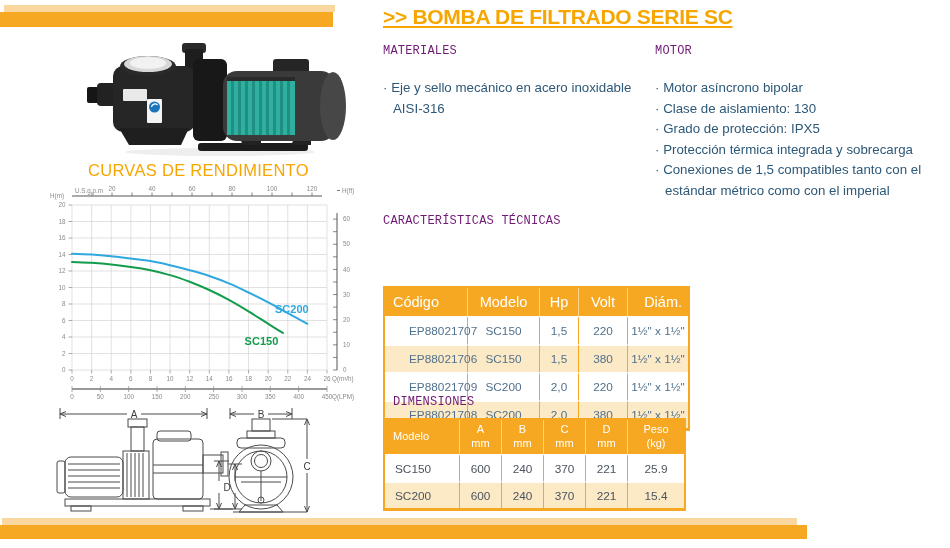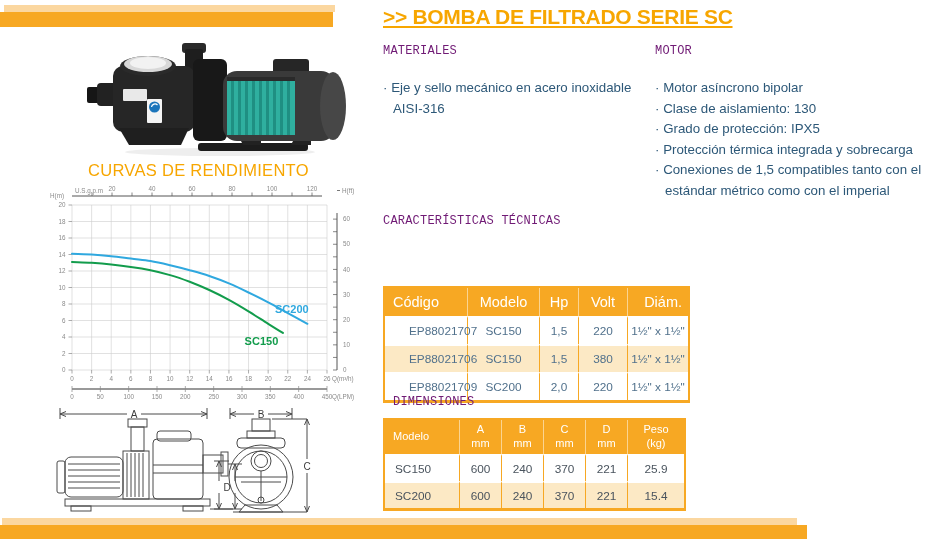--- a/index.html
+++ b/index.html
@@ -403,20 +403,27 @@
             <td>380</td>
             <td>1½" x 1½"</td>
           </tr>
           <tr>
             <td>EP88021709</td>
             <td>SC200</td>
             <td>2,0</td>
             <td>220</td>
             <td>1½" x 1½"</td>
           </tr>
+          <tr>
+            <td>EP88021708</td>
+            <td>SC200</td>
+            <td>2,0</td>
+            <td>380</td>
+            <td>1½" x 1½"</td>
+          </tr>
         </tbody>
       </table>
     </div>
 
   <div class="sec-head head-dim">DIMENSIONES</div>
   <div class="tbl-wrap wrap-dim">
       <table class="tbl dim">
         <thead>
           <tr>
             <th>Modelo</th>

